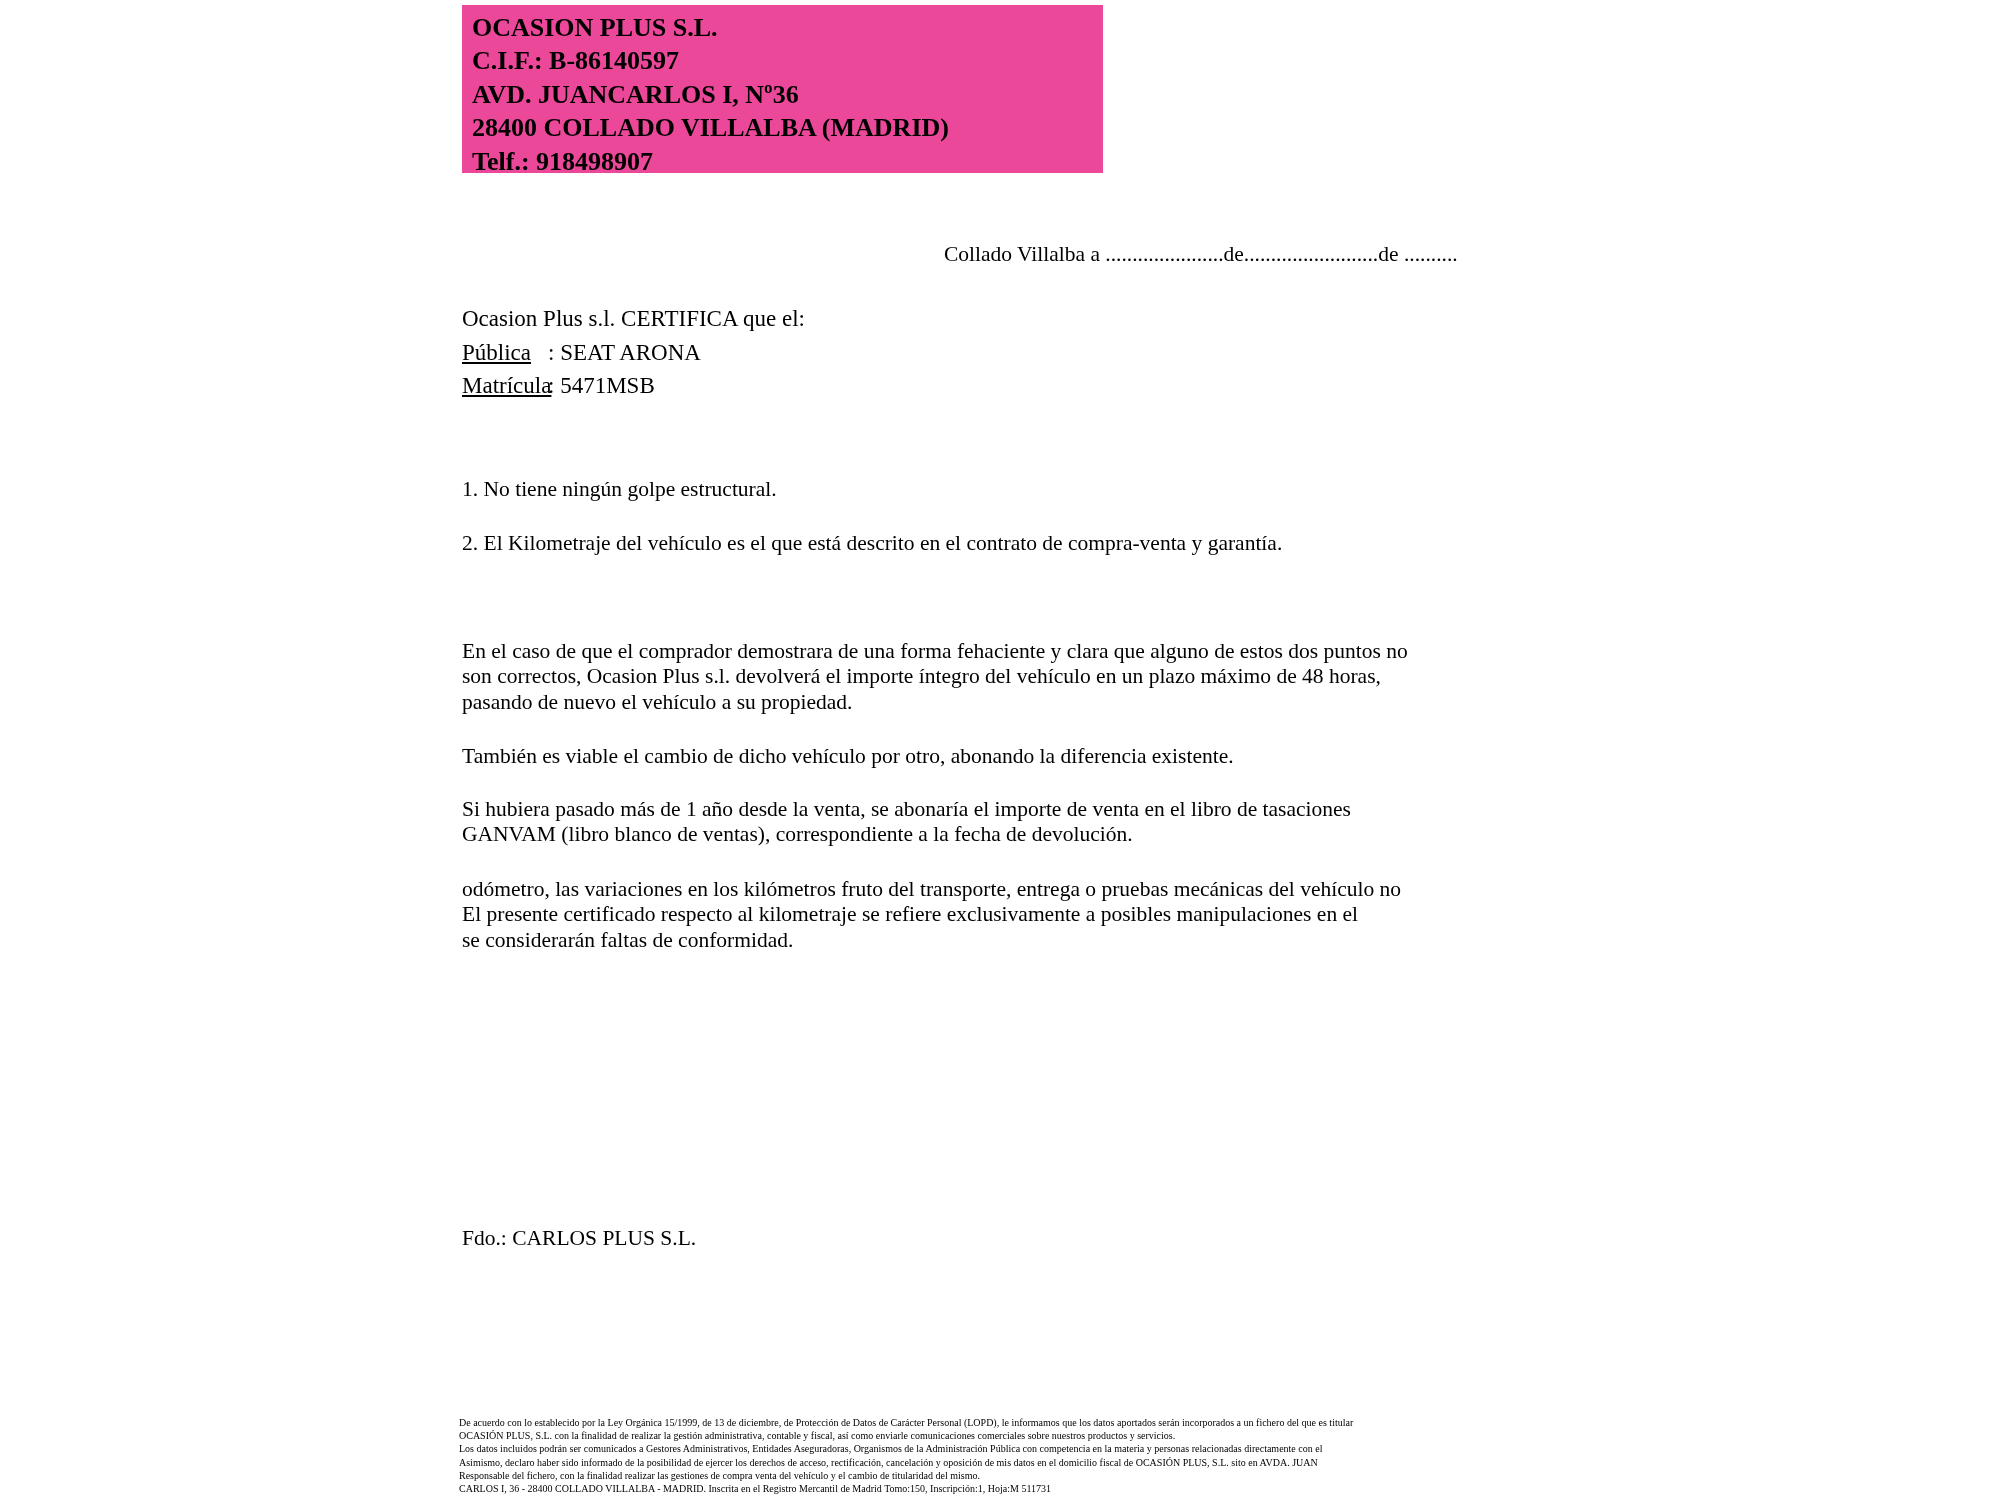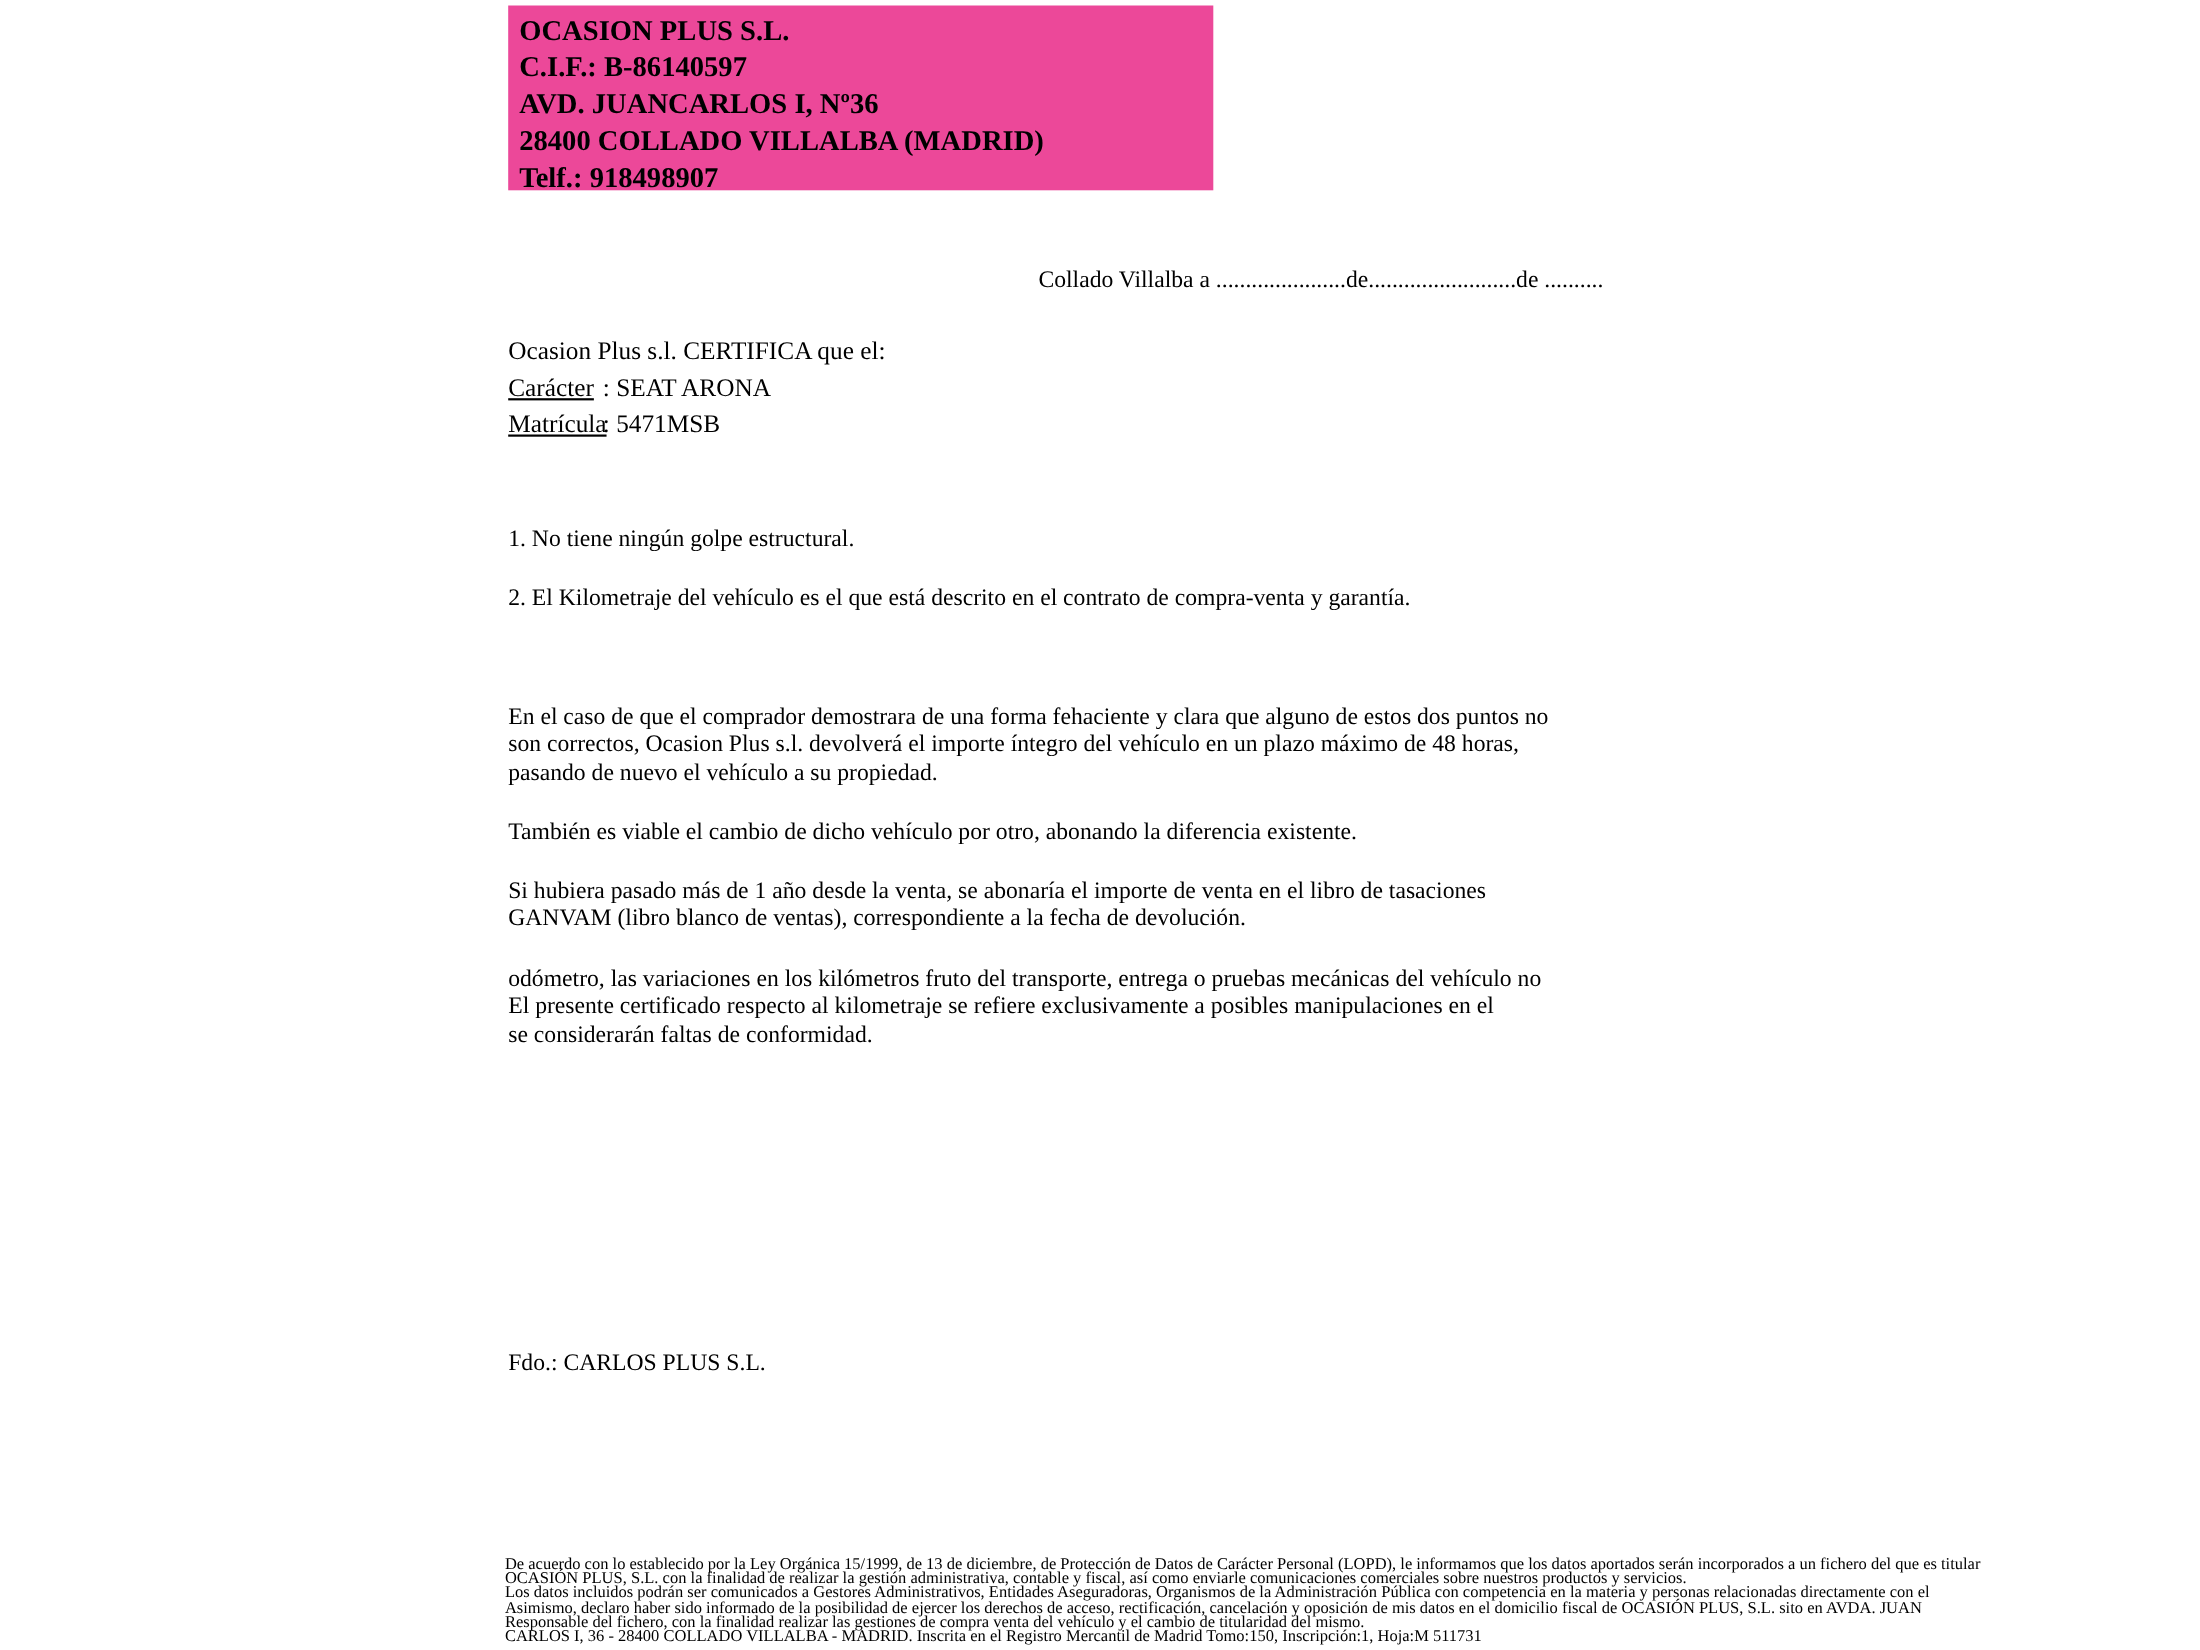--- a/index.html
+++ b/index.html
@@ -50,21 +50,21 @@
   .item-1 { top: 453px; }
   .item-2 { top: 507px; }
   .para-1 { top: 615px; }
   .para-2 { top: 720px; }
   .para-3 { top: 773px; }
   .para-4 { top: 853px; }
   .signature-line { top: 1202px; }
   .legal-footer {
     position: absolute;
     left: 459px; top: 1416px;
-    font-size: 15px;
+    font-size: 10px;
     line-height: 13.2px;
     white-space: nowrap;
   }
 </style>
 </head>
 <body>
 
 <div class="page">
 
   <div class="header-box">
@@ -73,21 +73,21 @@
     <div>AVD. JUANCARLOS I, Nº36</div>
     <div>28400 COLLADO VILLALBA (MADRID)</div>
     <div>Telf.: 918498907</div>
   </div>
 
   <div class="date-line">Collado Villalba a ......................de.........................de ..........</div>
 
   <div class="cert-block">
     <div>Ocasion Plus s.l. CERTIFICA que el:</div>
     <div>
-      <span class="field-label"><span class="u">Carácter</span></span><span>: SEAT ARONA</span>
+      <span class="field-label"><span class="u">Pública</span></span><span>: SEAT ARONA</span>
     </div>
     <div>
       <span class="field-label"><span class="u">Matrícula</span></span><span>: 5471MSB</span>
     </div>
   </div>
 
   <div class="body-text item-1">1. No tiene ningún golpe estructural.</div>
   <div class="body-text item-2">2. El Kilometraje del vehículo es el que está descrito en el contrato de compra-venta y garantía.</div>
 
   <div class="body-text para-1">

